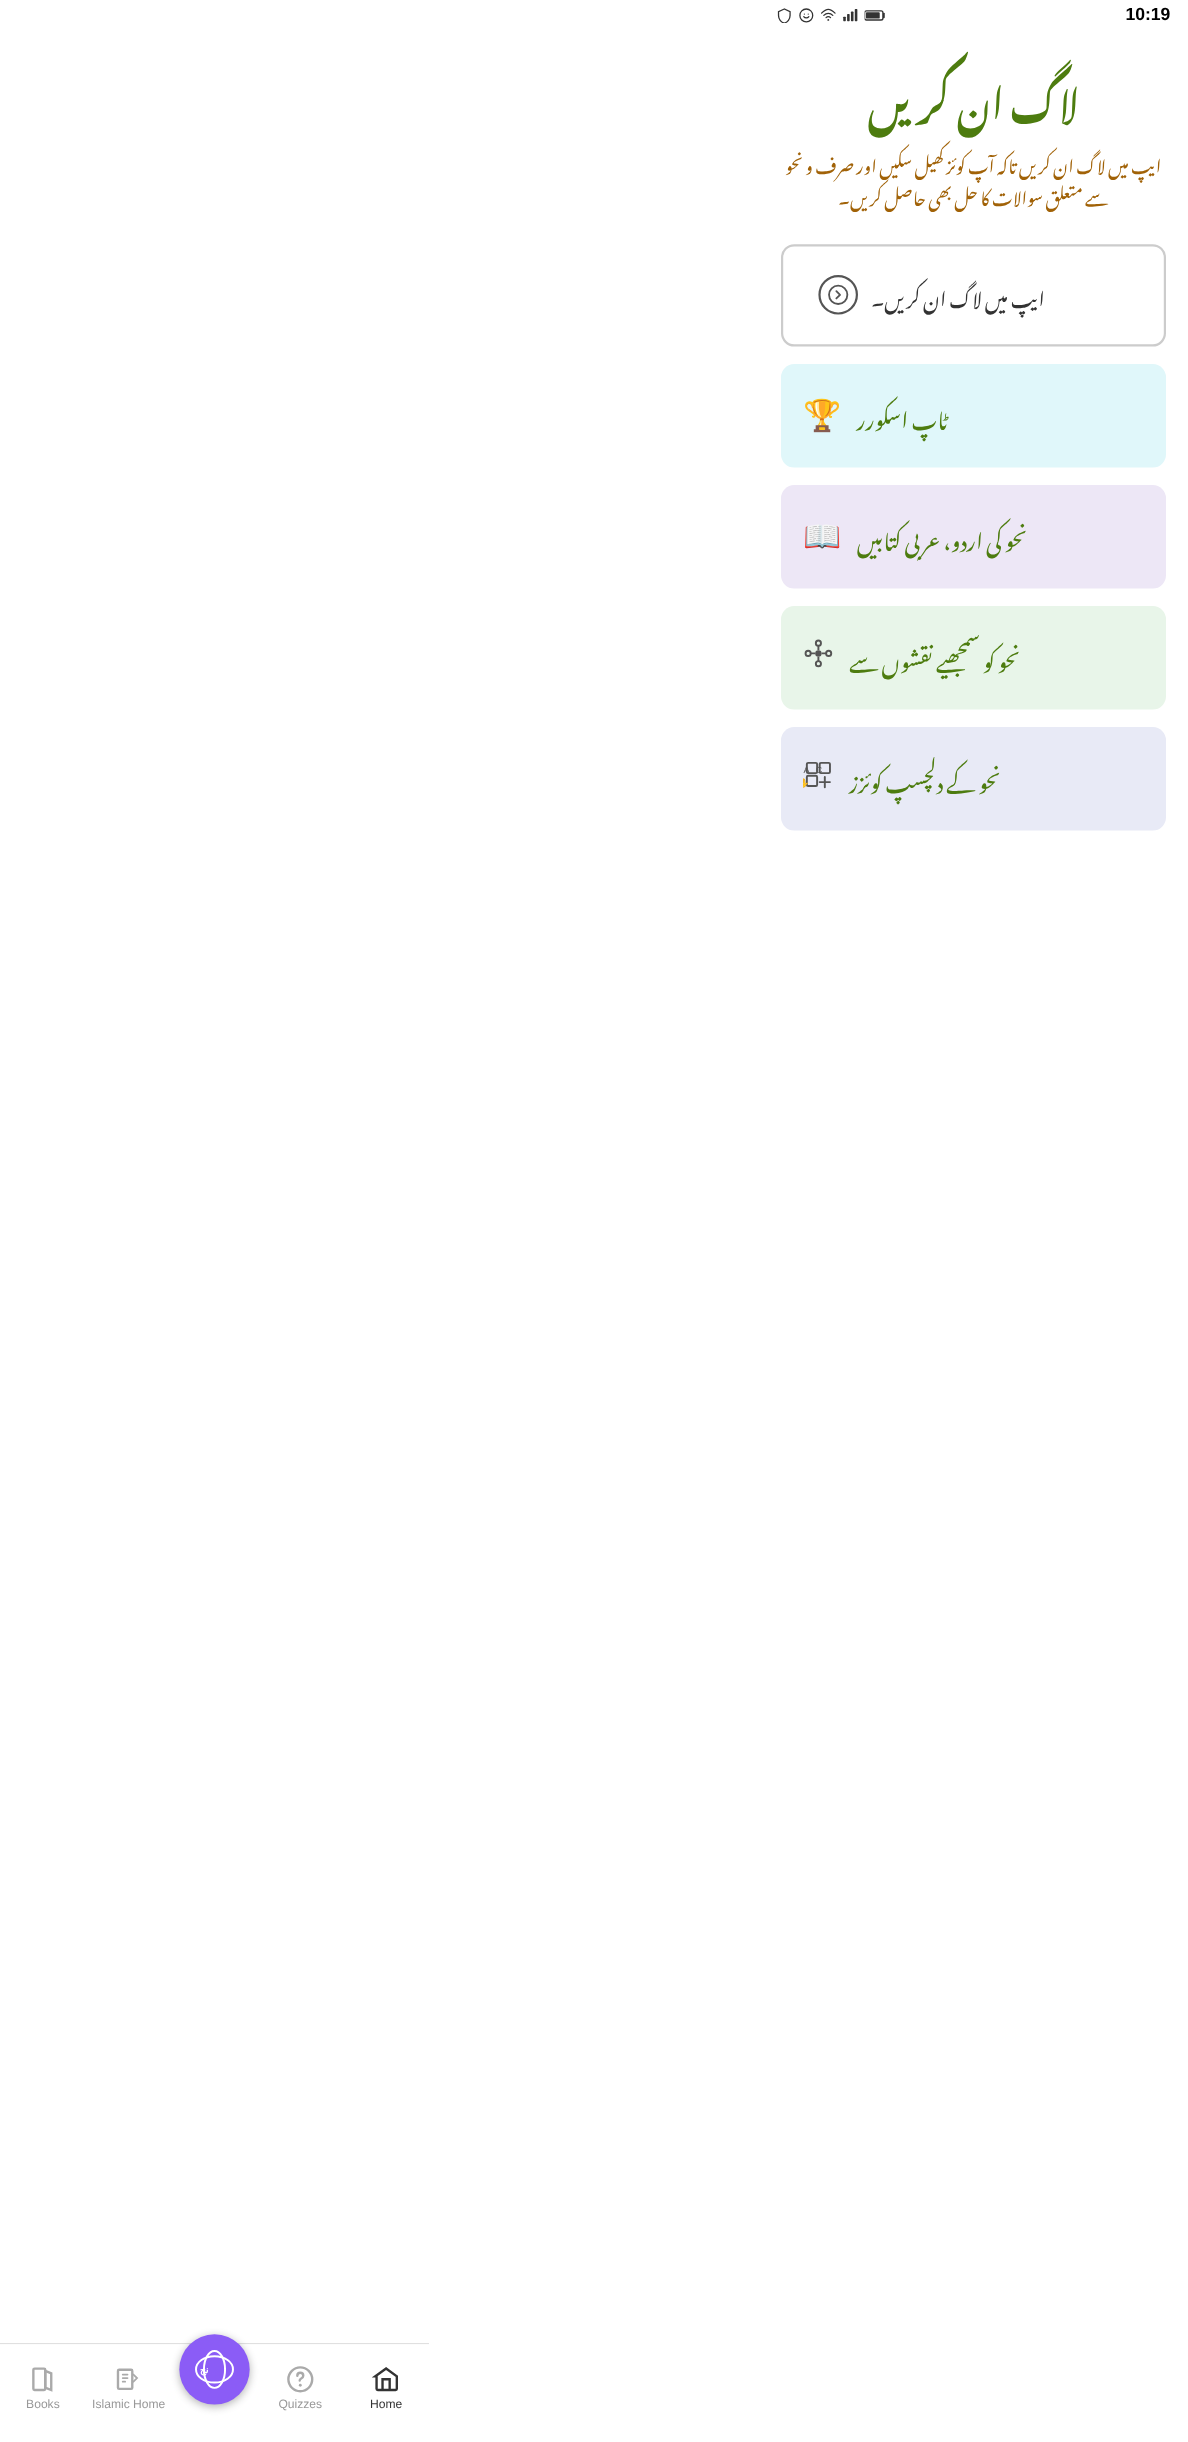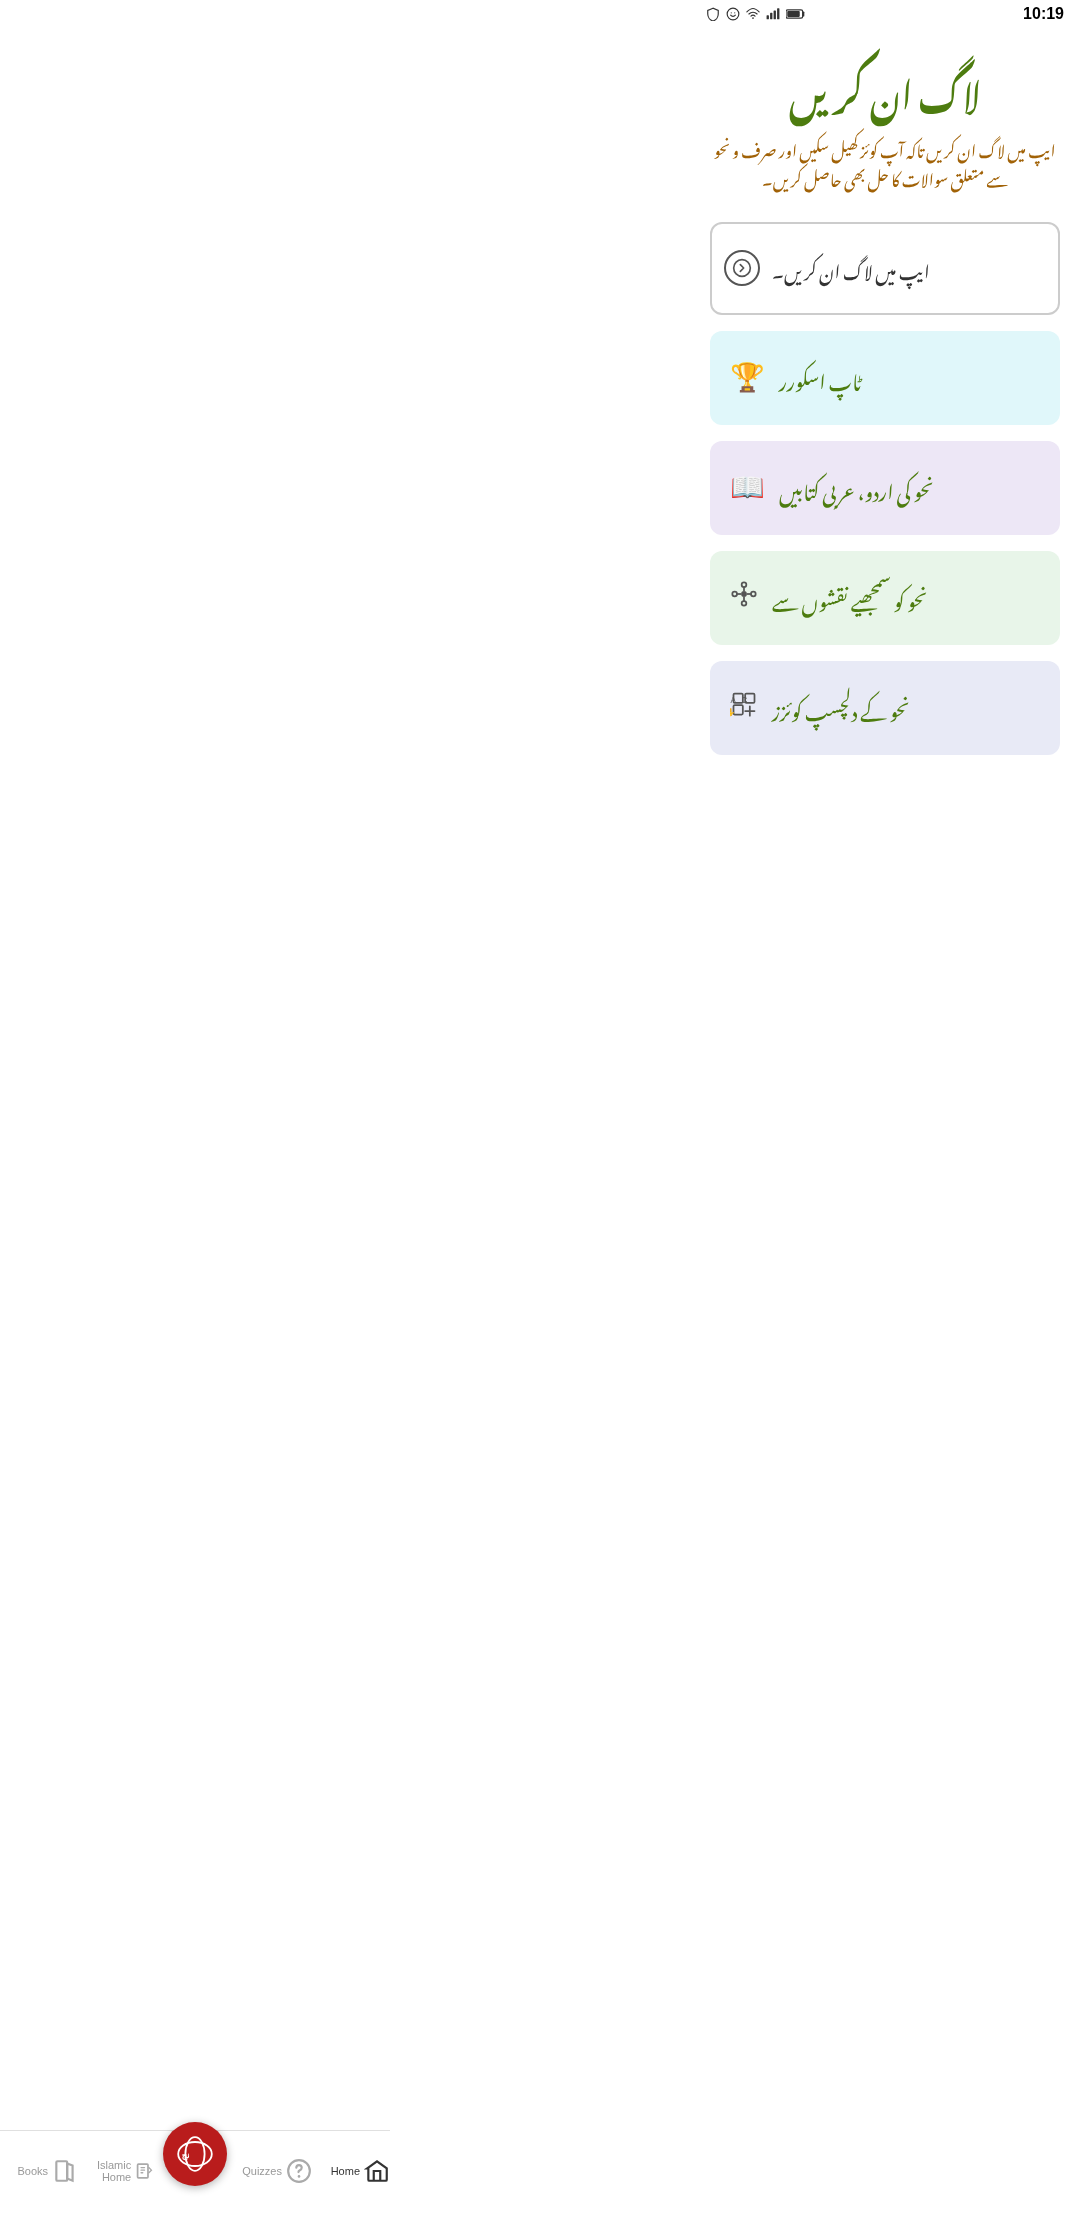--- a/index.html
+++ b/index.html
@@ -65,21 +65,21 @@
       color: #a16207;
       line-height: 1.8;
       margin-bottom: 30px;
       font-family: 'Noto Nastaliq Urdu', 'Jameel Noori Nastaleeq', Arial, sans-serif;
     }
 
     .login-button {
       width: 100%;
       border: 2px solid #cccccc;
       border-radius: 12px;
-      padding: 22px 12px;
+      padding: 22px 32px;
       background: #ffffff;
       display: flex;
       align-items: center;
       justify-content: flex-end;
       gap: 12px;
       cursor: pointer;
       margin-bottom: 16px;
     }
 
     .login-button-text {
@@ -152,21 +152,21 @@
       background: #ffffff;
       border-top: 1px solid #e0e0e0;
       display: flex;
       align-items: center;
       justify-content: space-around;
       padding-bottom: 10px;
     }
 
     .nav-item {
       display: flex;
-      flex-direction: row;
+      flex-direction: column;
       align-items: center;
       gap: 4px;
       cursor: pointer;
       flex: 1;
     }
 
     .nav-icon {
       font-size: 24px;
       color: #999999;
     }
@@ -189,21 +189,21 @@
       position: relative;
       display: flex;
       flex-direction: column;
       align-items: center;
       flex: 1;
     }
 
     .nav-center-circle {
       width: 64px;
       height: 64px;
-      background: #b91c1c;
+      background: #8b5cf6;
       border-radius: 50%;
       display: flex;
       align-items: center;
       justify-content: center;
       margin-top: -30px;
       box-shadow: 0 2px 8px rgba(0,0,0,0.3);
     }
 
     .nav-center-circle svg {
       width: 36px;

